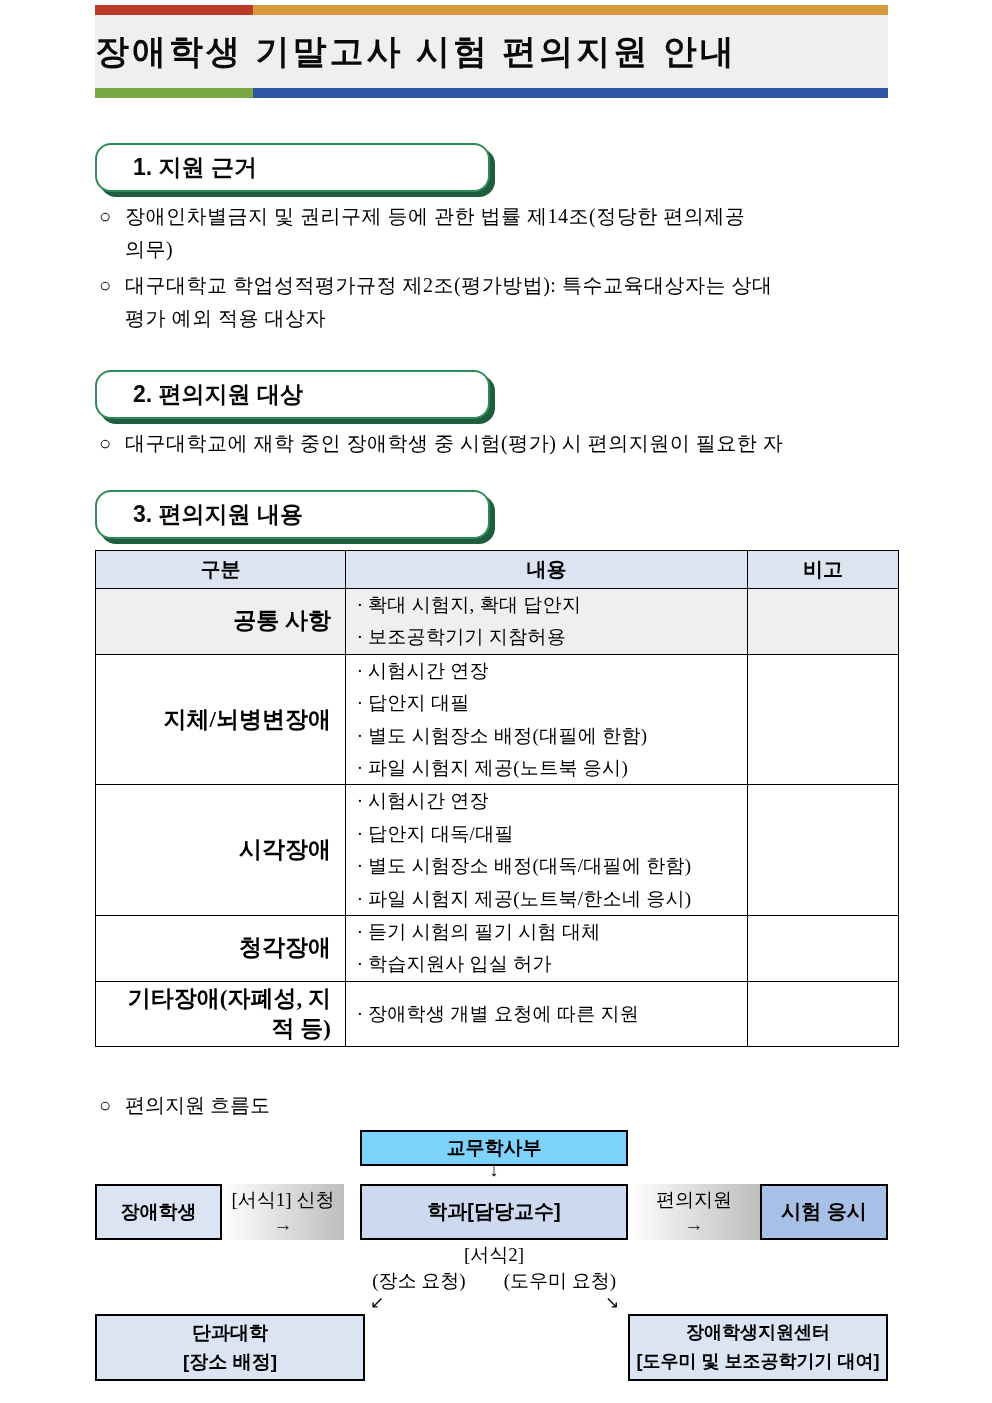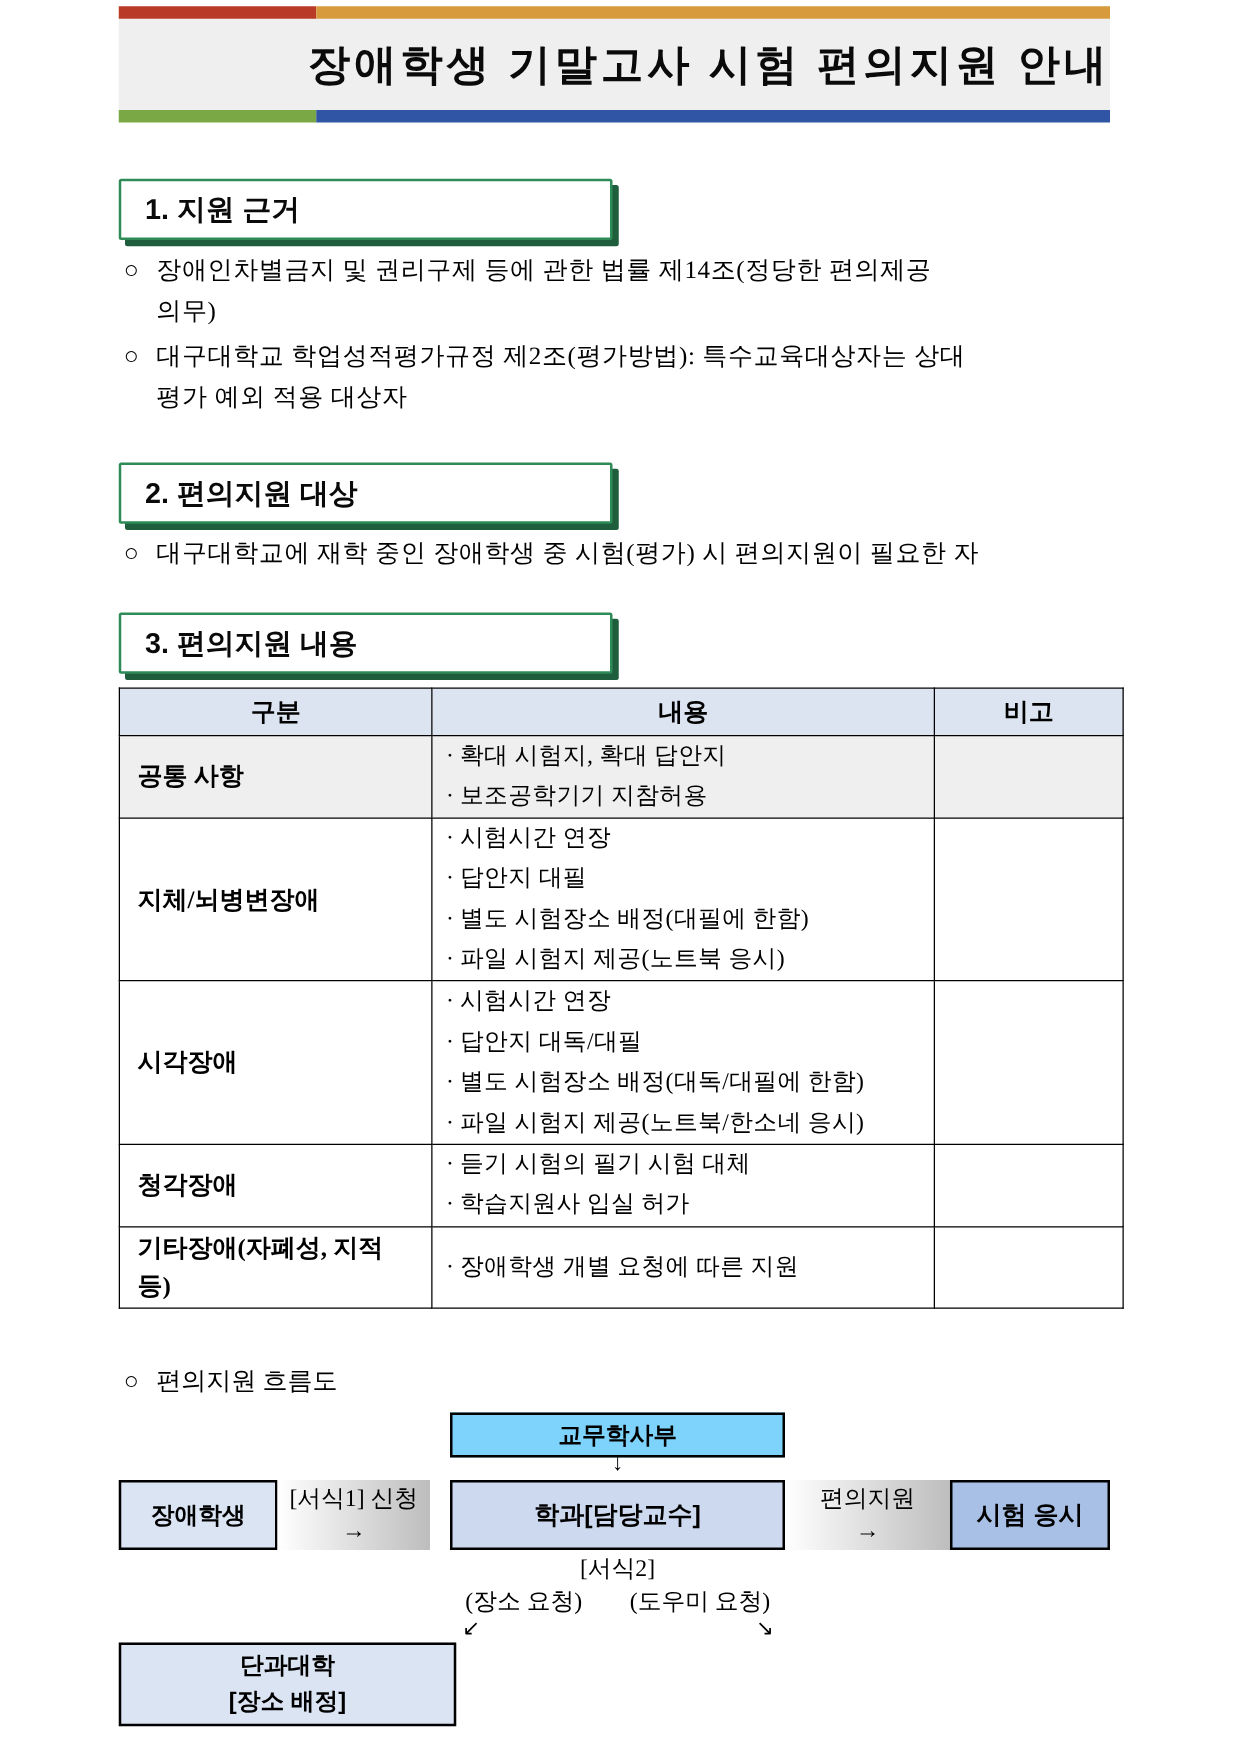--- a/index.html
+++ b/index.html
@@ -16,37 +16,37 @@
   .doc-header { margin-top:5px; width:793px; }
   .bar { display:flex; height:10px; width:100%; }
   .bar-seg-a { width:158px; height:100%; }
   .bar-seg-b { flex:1; height:100%; }
   .bar-top .bar-seg-a { background:#b93a26; }
   .bar-top .bar-seg-b { background:#d79a3c; }
   .bar-bottom .bar-seg-a { background:#7aa844; }
   .bar-bottom .bar-seg-b { background:#2f55a4; }
   .title-strip {
     height:73px; background:#efefef;
-    display:flex; align-items:center; justify-content:flex-end;
+    display:flex; align-items:center; justify-content:flex-start;
   }
   .title-strip h1 {
     font-family:"Liberation Sans", sans-serif;
     font-size:34px; font-weight:bold; letter-spacing:3px; color:#0a0a0a;
   }
 
   
   .section-box {
     margin-top:45px;
     width:395px; height:49px;
     background:#ffffff;
     border:2px solid #2e8b57;
-    border-radius:2px;
+    border-radius:16px;
     box-shadow:5px 5px 0 #1e5e3c;
     display:flex; align-items:center;
-    padding-left:19px;
+    padding-left:36px;
     font-family:"Liberation Sans", sans-serif;
     font-size:23px; font-weight:bold; color:#0a0a0a;
   }
   .section-box.s2 { margin-top:35px; }
   .section-box.s3 { margin-top:30px;align-items:center; }
 
   
   .bullets { margin-top:8px; font-size:20px; line-height:33px; }
   .bullet-row { display:flex; margin-top:3px; }
   .bullet-marker { width:30px; flex:0 0 30px; text-align:left; padding-left:4px; }
@@ -61,22 +61,22 @@
     font-size:19px;
   }
   table.support-table td, table.support-table th {
     border:1.5px solid #000;
   }
   table.support-table th {
     background:#dde4f1; height:38px;
     font-size:20px; font-weight:bold; text-align:center;font-family:Liberation Mono, monospace;
   }
   td.cat-cell {
-    text-align:left; vertical-align:middle;
-    font-weight:bold; font-size:20px;
+    text-align:right; vertical-align:middle;
+    font-weight:bold; font-size:23px;
     padding:2px 14px; line-height:30px;
   }
   td.content-cell { vertical-align:middle; padding:0 6px; }
   td.remark-cell { }
   .row-common td { background:#efefef; }
   .item-line { display:flex; line-height:32.4px; }
   .item-dot { width:16px; flex:0 0 16px; text-align:center; }
   .item-text { flex:1; letter-spacing:0.3px; }
   .r2 { height:60px; } .r3 { height:130px; } .r4 { height:130px; }
   .r5 { height:64px; } .r6 { height:63px; }
@@ -290,15 +290,19 @@
     <div class="fc-label fc-form2">[서식2]</div>
     <div class="fc-label fc-req-place">(장소 요청)</div>
     <div class="fc-label fc-req-helper">(도우미 요청)</div>
     <div class="fc-label fc-arr-dl">↙</div>
     <div class="fc-label fc-arr-dr">↘</div>
 
     <div class="fc-box fc-college">
       <span>단과대학</span>
       <span>[장소 배정]</span>
     </div>
+    <div class="fc-box fc-center">
+      <span>장애학생지원센터</span>
+      <span>[도우미 및 보조공학기기 대여]</span>
+    </div>
   </div>
 
 </div>
 
 </body></html>

